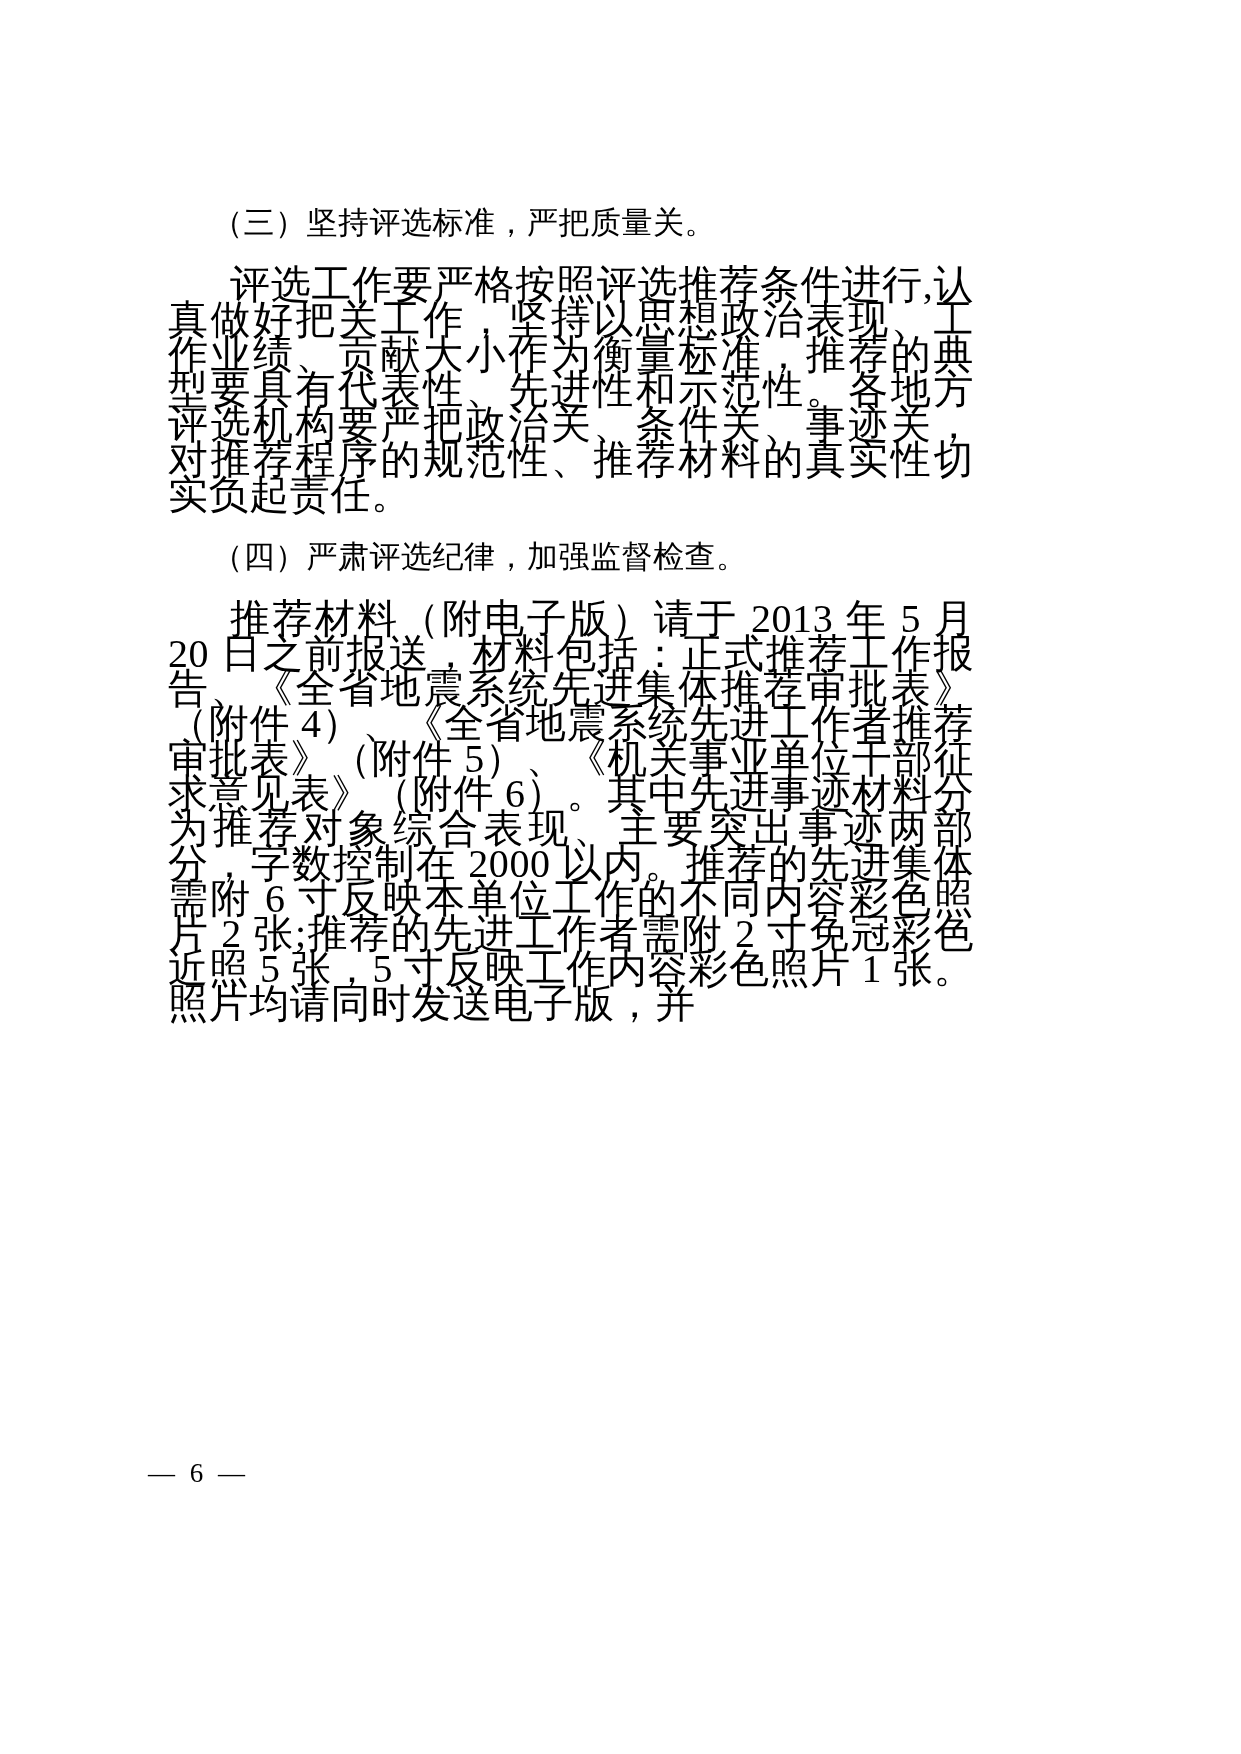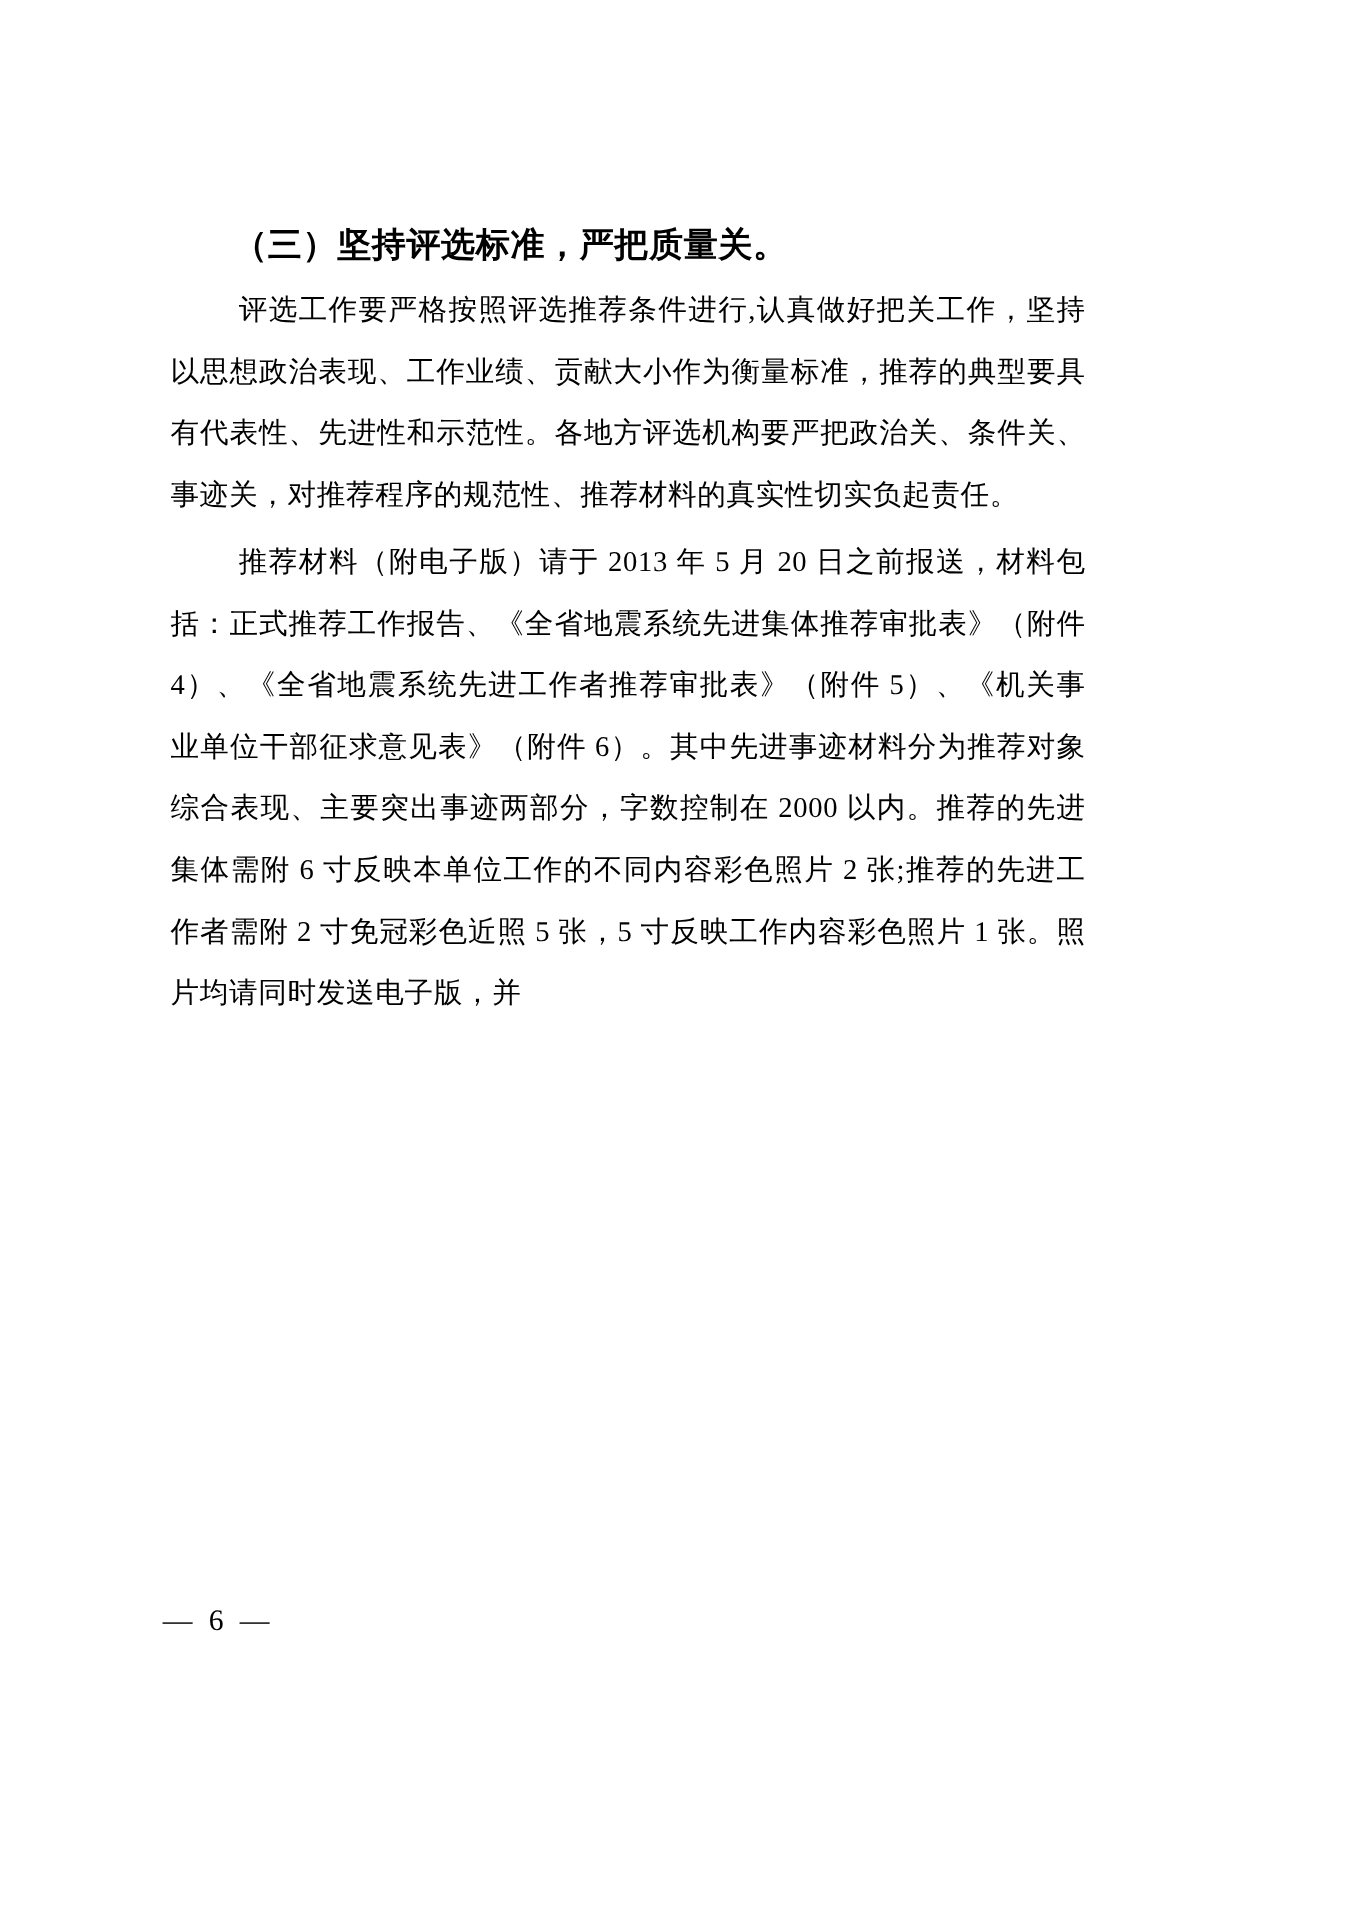--- a/index.html
+++ b/index.html
@@ -18,30 +18,30 @@
   }
   .content {
     position: absolute;
     left: 150px;
     top: 196px;
     width: 842px;
   }
   .heading {
     margin: 0;
     font-size: 31px;
-    font-weight: bold;
+    font-weight: normal;
     line-height: 53px;
     text-indent: 62px;
     letter-spacing: 0.5px;
     white-space: normal;
   }
   .para {
-    margin: 5px;
-    font-size: 26px;
-    line-height: 56px;
+    margin: 18px;
+    font-size: 40px;
+    line-height: 35px;
     text-indent: 62px;
     text-align: justify;
     text-justify: inter-ideograph;
     letter-spacing: 0.6px;
   }
   .pageno {
     position: absolute;
     left: 148px;
     top: 1458px;
     font-size: 27px;
@@ -51,19 +51,20 @@
 </style>
 </head>
 <body>
 
 <div class="page">
   <div class="content">
 
     <p class="heading">（三）坚持评选标准，严把质量关。</p>
     <p class="para">评选工作要严格按照评选推荐条件进行,认真做好把关工作，坚持以思想政治表现、工作业绩、贡献大小作为衡量标准，推荐的典型要具有代表性、先进性和示范性。各地方评选机构要严把政治关、条件关、事迹关，对推荐程序的规范性、推荐材料的真实性切实负起责任。</p>
 
+    <p class="heading">（四）严肃评选纪律，加强监督检查。</p>
 
     <p class="para">推荐材料（附电子版）请于 2013 年 5 月 20 日之前报送，材料包括：正式推荐工作报告、《全省地震系统先进集体推荐审批表》（附件 4）、《全省地震系统先进工作者推荐审批表》（附件 5）、《机关事业单位干部征求意见表》（附件 6）。其中先进事迹材料分为推荐对象综合表现、主要突出事迹两部分，字数控制在 2000 以内。推荐的先进集体需附 6 寸反映本单位工作的不同内容彩色照片 2 张;推荐的先进工作者需附 2 寸免冠彩色近照 5 张，5 寸反映工作内容彩色照片 1 张。照片均请同时发送电子版，并</p>
 
   </div>
 
   <div class="pageno">— 6 —</div>
 </div>
 
 </body></html>

